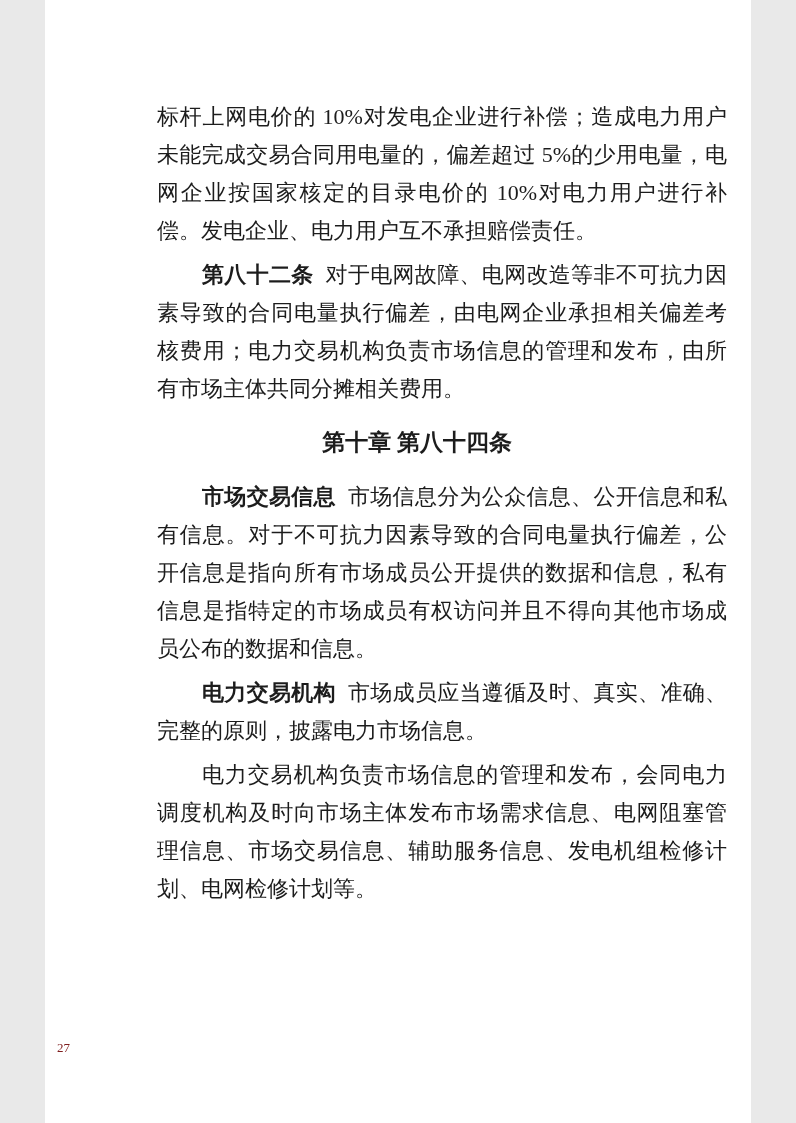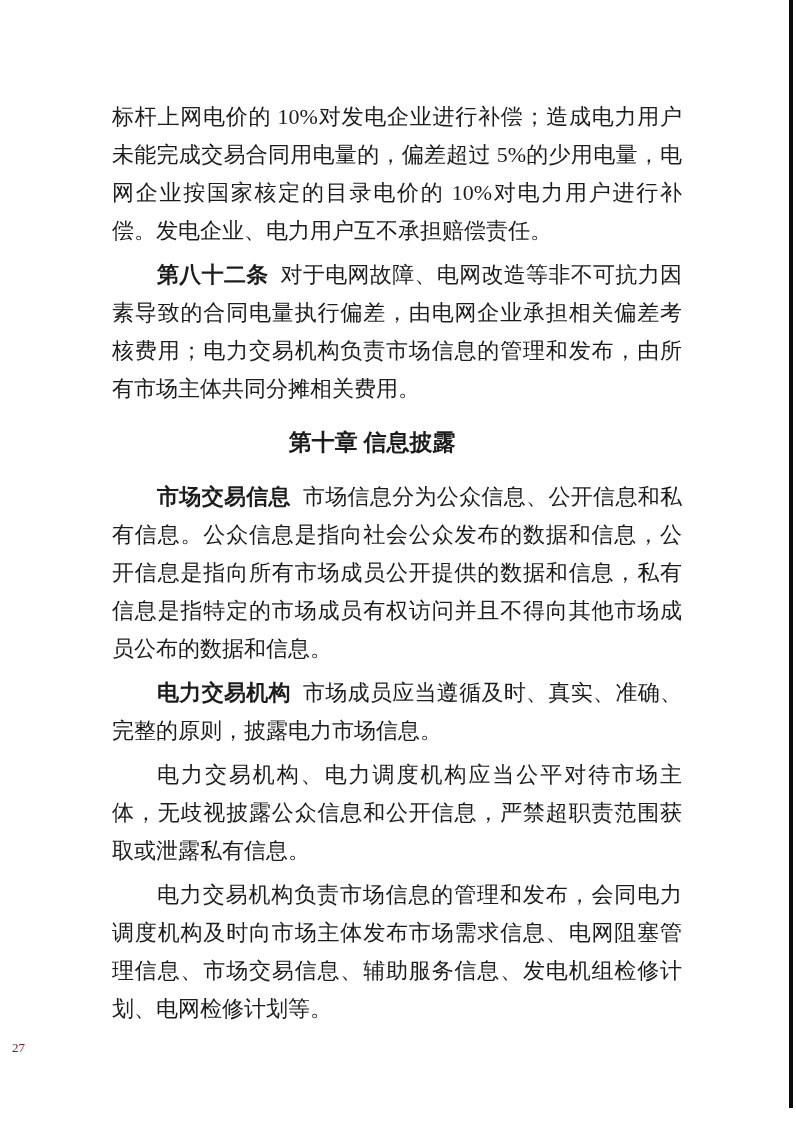--- a/index.html
+++ b/index.html
@@ -2,21 +2,21 @@
 <html lang="zh"><head>
 <meta charset="utf-8">
 <style>
   html, body {
     margin: 0;
     padding: 0;
     background: #e9e9e9;
   }
   .page {
     position: relative;
-    width: 796px;
+    width: 706px;
     height: 1123px;
     margin: 0 auto;
     background: #ffffff;
     overflow: hidden;
     font-family: "Liberation Serif", "DejaVu Serif", serif;
     color: #1c1c1c;
   }
   
   .scan-line {
     position: absolute;
@@ -75,27 +75,26 @@
 <div class="page">
 
   <div class="scan-line"></div>
 
   <div class="content">
 
     <p class="para-flush">标杆上网电价的 10%对发电企业进行补偿；造成电力用户未能完成交易合同用电量的，偏差超过 5%的少用电量，电网企业按国家核定的目录电价的 10%对电力用户进行补偿。发电企业、电力用户互不承担赔偿责任。</p>
 
     <p class="para-indent"><span class="article-lead">第八十二条</span><span>对于电网故障、电网改造等非不可抗力因素导致的合同电量执行偏差，由电网企业承担相关偏差考核费用；电力交易机构负责市场信息的管理和发布，由所有市场主体共同分摊相关费用。</span></p>
 
-    <p class="chapter-title">第十章 信息披露</p>
+    <p class="chapter-title">第十章 第八十四条</p>
 
-    <p class="para-indent"><span class="article-lead">市场交易信息</span><span>市场信息分为公众信息、公开信息和私有信息。公众信息是指向社会公众发布的数据和信息，公开信息是指向所有市场成员公开提供的数据和信息，私有信息是指特定的市场成员有权访问并且不得向其他市场成员公布的数据和信息。</span></p>
+    <p class="para-indent"><span class="article-lead">市场交易信息</span><span>市场信息分为公众信息、公开信息和私有信息。对于不可抗力因素导致的合同电量执行偏差，公开信息是指向所有市场成员公开提供的数据和信息，私有信息是指特定的市场成员有权访问并且不得向其他市场成员公布的数据和信息。</span></p>
 
     <p class="para-indent"><span class="article-lead">电力交易机构</span><span>市场成员应当遵循及时、真实、准确、完整的原则，披露电力市场信息。</span></p>
 
-    <p class="para-indent">电力交易机构、电力调度机构应当公平对待市场主体，无歧视披露公众信息和公开信息，严禁超职责范围获取或泄露私有信息。</p>
 
     <p class="para-indent">电力交易机构负责市场信息的管理和发布，会同电力调度机构及时向市场主体发布市场需求信息、电网阻塞管理信息、市场交易信息、辅助服务信息、发电机组检修计划、电网检修计划等。</p>
 
   </div>
 
   <div class="page-number">27</div>
 
 </div>
 
 </body></html>

